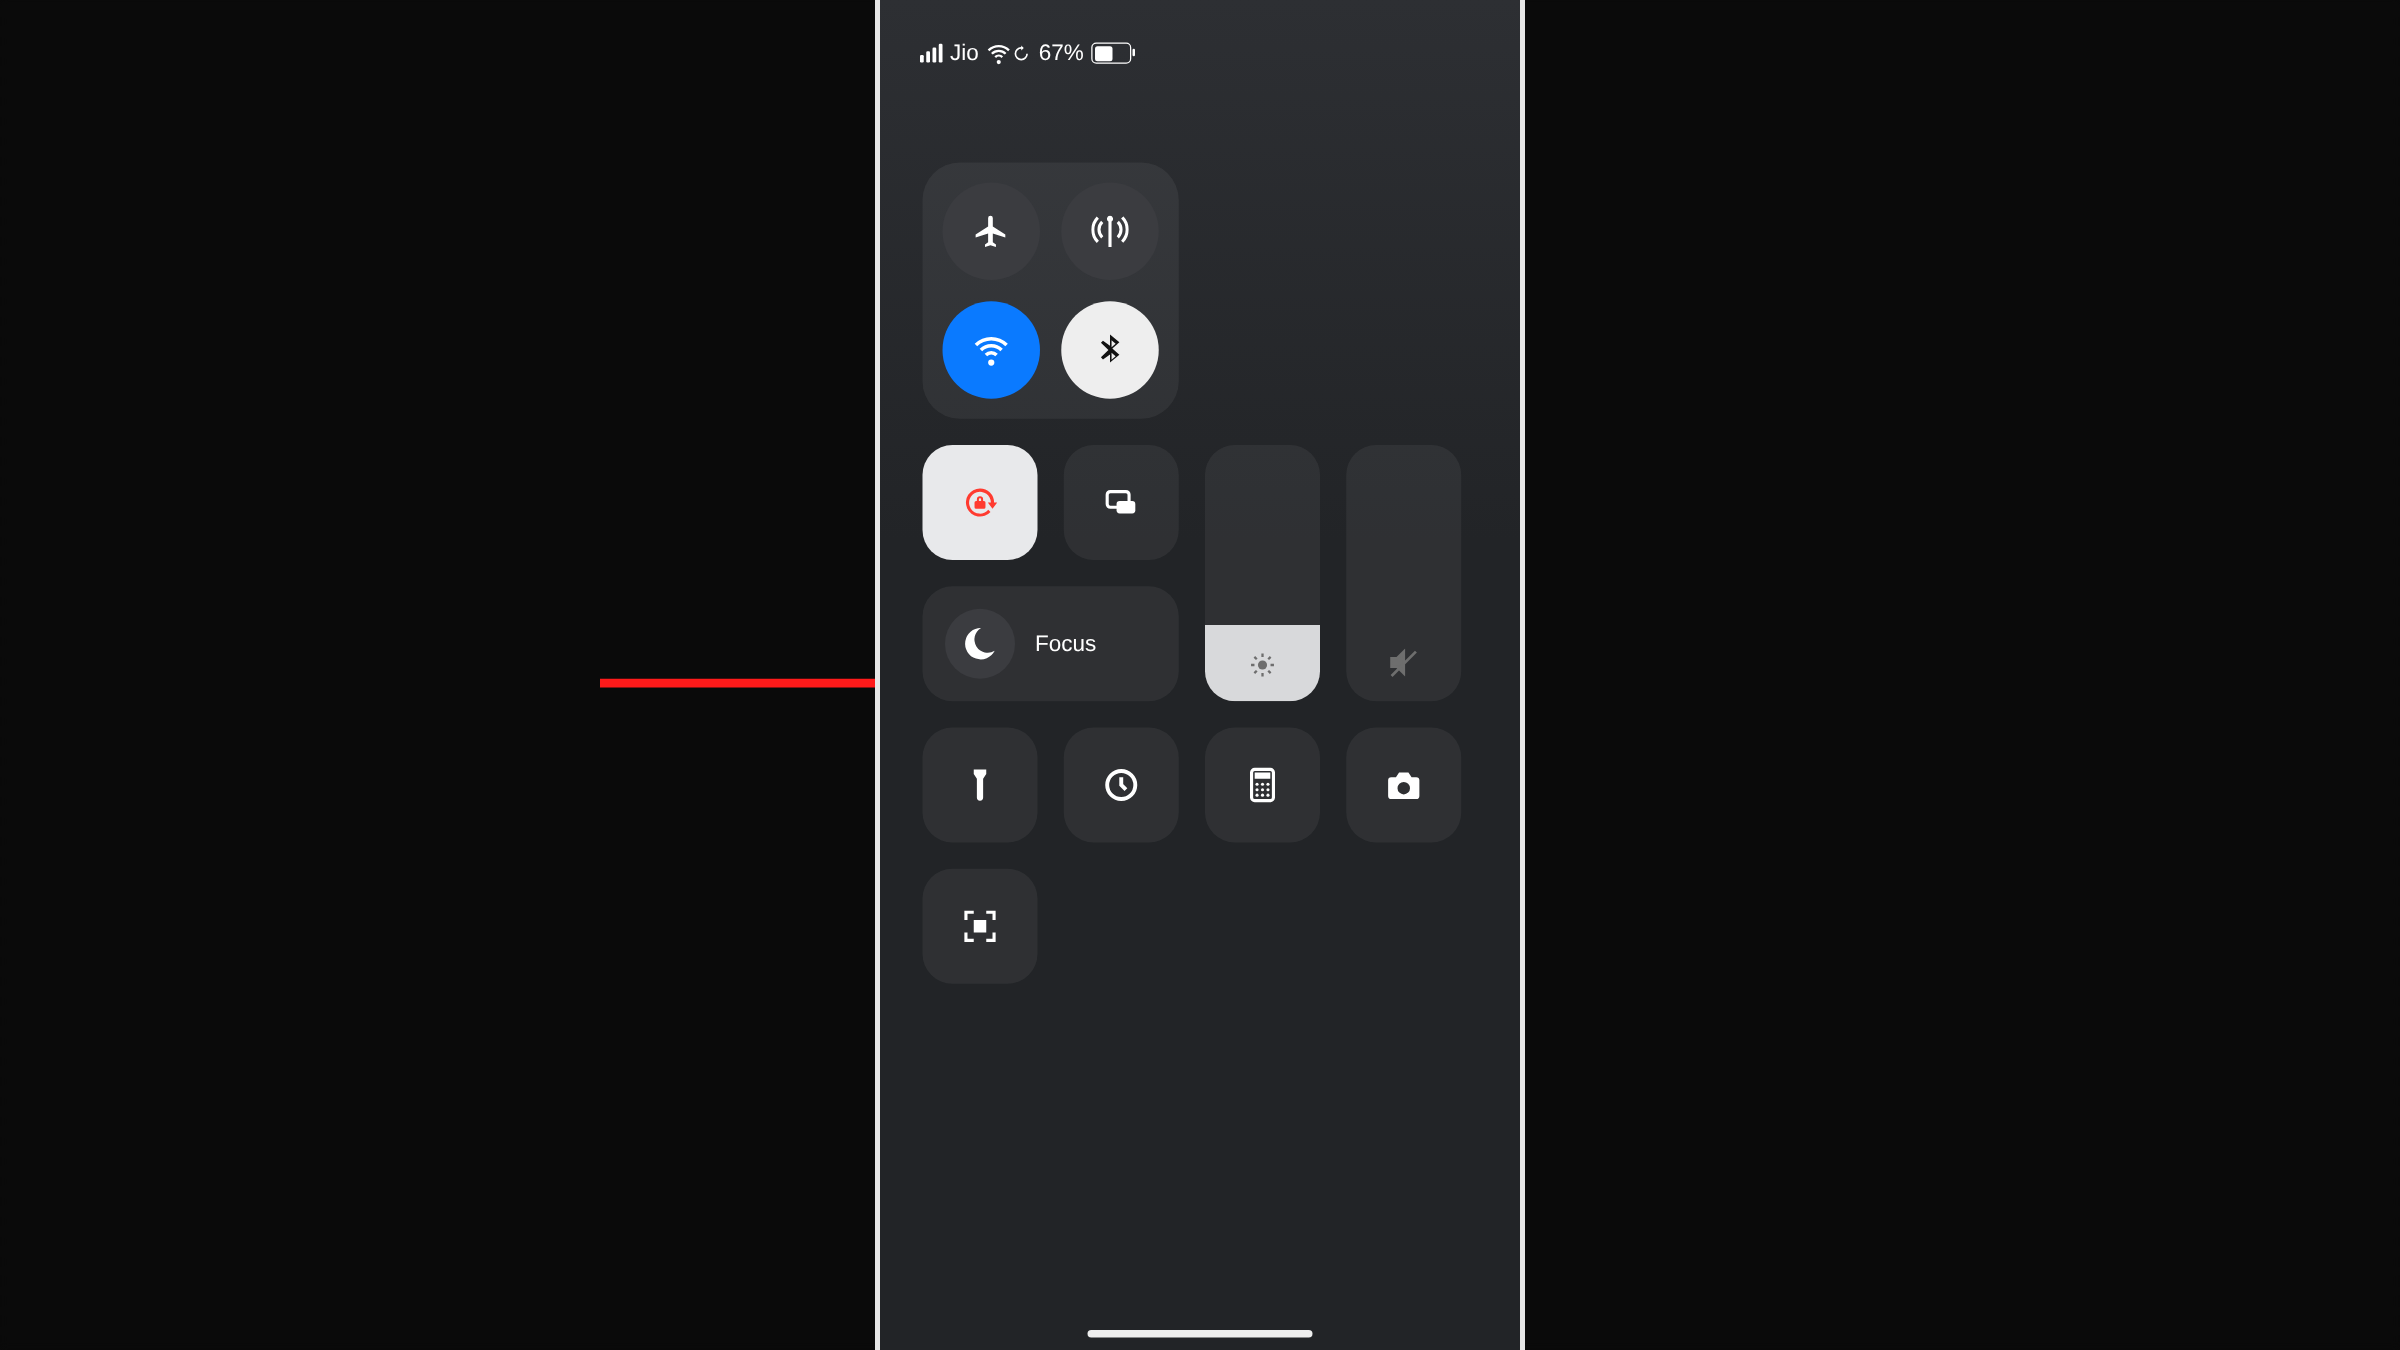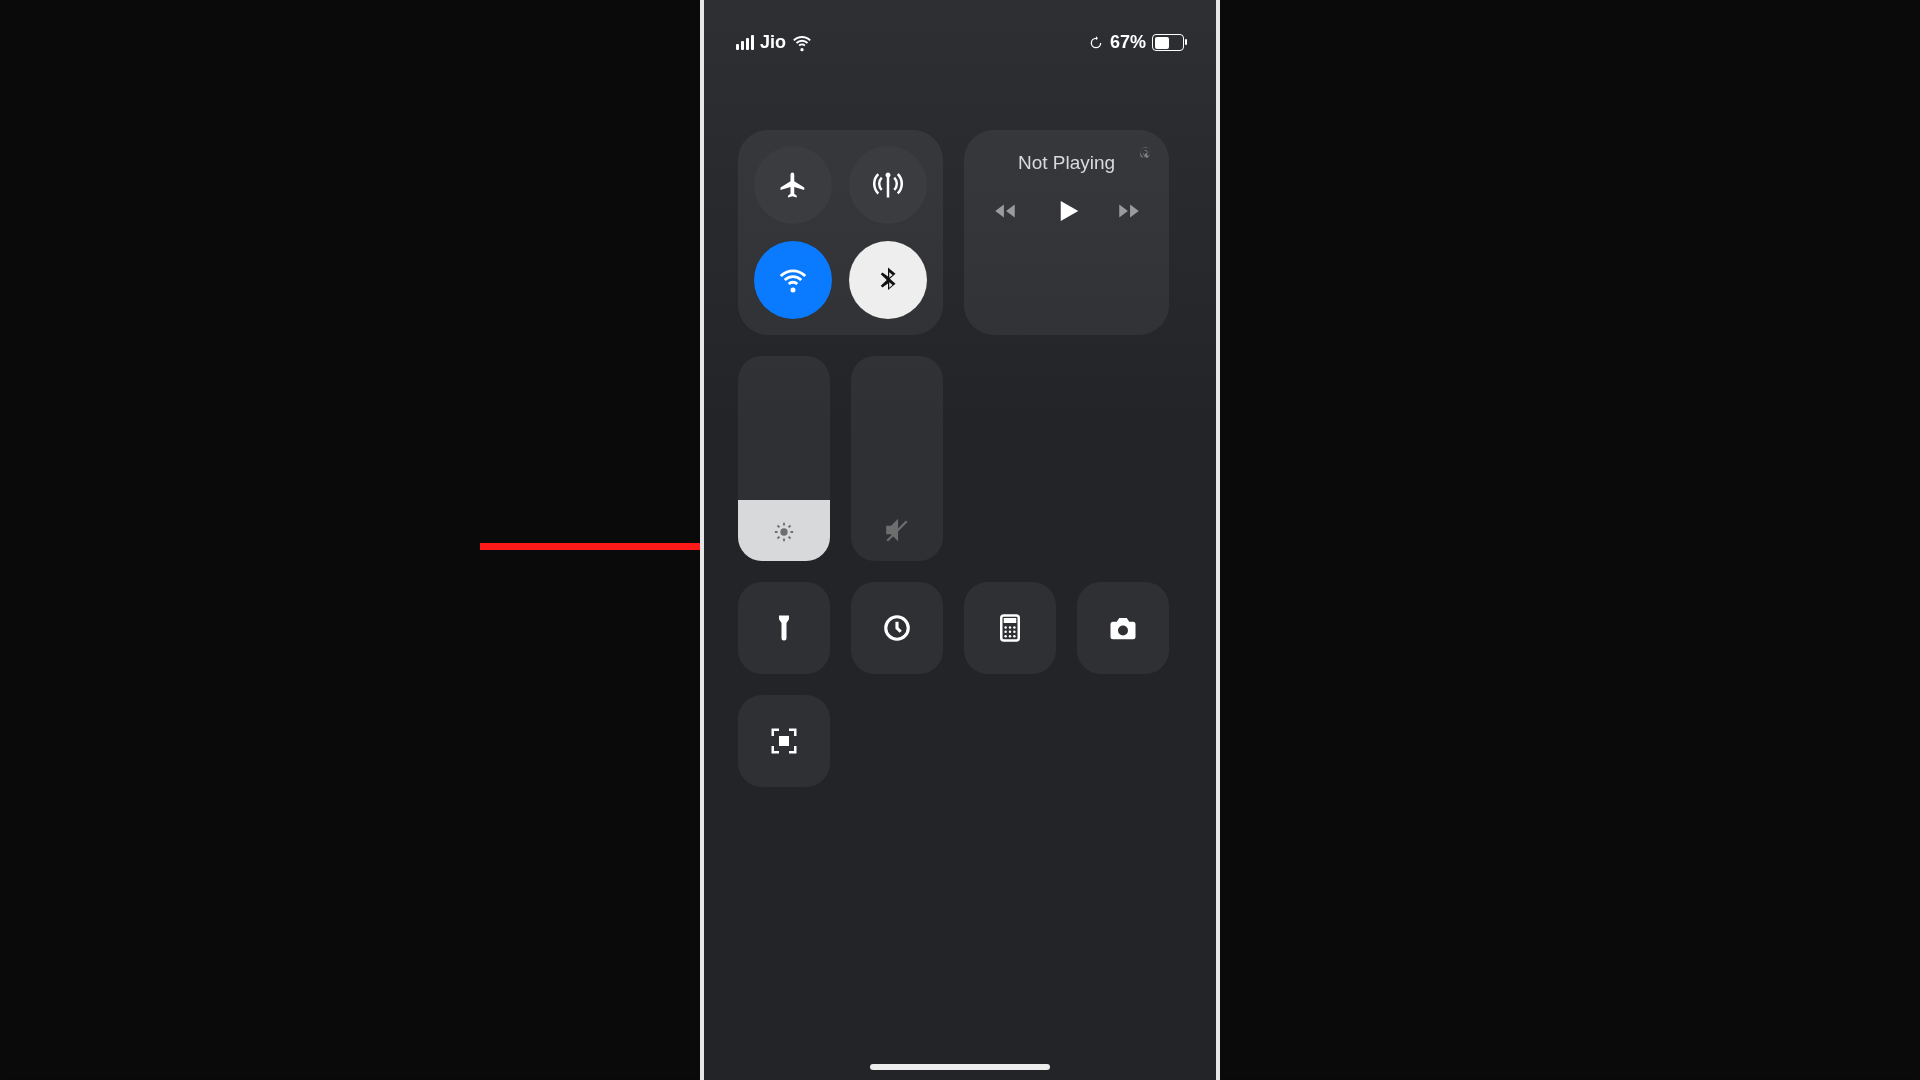--- a/index.html
+++ b/index.html
@@ -6,21 +6,21 @@
 .stage{position:relative;width:1920px;height:1080px;background:#0a0a0a}
 
 
 .stage::before{content:"";position:absolute;inset:0;background:repeating-linear-gradient(0deg,#0a0a0a 0 14px,#101010 14px 16px);filter:blur(4px);opacity:.5}
 
 
 .phone-wrap{position:absolute;left:50%;top:0;transform:translateX(-50%);width:520px;height:1080px;background:#000;border-left:4px solid #e7e7e7;border-right:4px solid #e7e7e7;box-sizing:border-box}
 .screen{position:relative;width:100%;height:100%;background:linear-gradient(180deg,#2d2f33 0,#222427 40%,#222427 100%);overflow:hidden}
 
 
-.status{position:absolute;top:32px;left:0;right:0;display:flex;justify-content:space-between;align-items:center;color:#fff;font-size:18px;font-weight:700;padding:0 32px}
+.status{position:absolute;top:32px;left:0;right:0;display:flex;align-items:center;color:#fff;font-size:18px;font-weight:400;padding:0 32px}
 .status .left,.status .right{display:flex;align-items:center;gap:6px}
 .bars{display:flex;gap:2px;align-items:flex-end}
 .bars i{width:3px;background:#fff;border-radius:1px}
 .bars i:nth-child(1){height:6px}.bars i:nth-child(2){height:9px}.bars i:nth-child(3){height:12px}.bars i:nth-child(4){height:15px}
 .batt{width:30px;height:15px;border:1.5px solid #fff;border-radius:4px;position:relative}
 .batt::after{content:"";position:absolute;right:-4px;top:4px;width:2.5px;height:6px;background:#fff;border-radius:2px}
 .batt i{position:absolute;left:1.5px;top:1.5px;bottom:1.5px;background:#fff;border-radius:2px}
 
 
 .grid{position:absolute;left:34px;right:34px;top:130px}
@@ -125,40 +125,46 @@
                   <path d="M12 18a2 2 0 100 4 2 2 0 000-4zm-4.2-3.6a6 6 0 018.4 0l-1.6 1.6a3.7 3.7 0 00-5.2 0zM4.6 11.2a10.5 10.5 0 0114.8 0l-1.6 1.6a8.2 8.2 0 00-11.6 0zM1.4 8a15 15 0 0121.2 0l-1.6 1.6a12.7 12.7 0 00-18 0z"></path>
                 </svg>
             </div>
             <div class="circ on-white">
               <svg viewBox="0 0 24 24">
                   <path d="M12 2l6 5-4.5 4L18 15l-6 5V14.8L7.5 18l-1.3-1.4L11 12 6.2 7.4 7.5 6 12 9.2zM13 5.8v4.4L15.6 8zm0 8v4.4L15.6 16z"></path>
                 </svg>
             </div>
           </div>
 
-          <div class="tile lg media">
-            <span class="airpod"><svg viewBox="0 0 24 24">
-                  <path d="M12 4a8 8 0 00-5 14.2l.9-1.3A6.5 6.5 0 1112 17.5v1.5a8 8 0 000-15zM12 8a4 4 0 00-2.6 7l.9-1.2A2.5 2.5 0 1112 13.5V15a4 4 0 000-7zm0 4l-3 5h6z"></path>
-                </svg></span>
-            <span class="title">Not Playing</span>
-            <div class="ctrls">
-              <span><svg viewBox="0 0 24 24">
-                    <path d="M11 6v12L3 12zM21 6v12l-8-6z"></path>
-                  </svg></span>
-              <span class="play"><svg viewBox="0 0 24 24">
-                    <path d="M7 4l14 8-14 8z"></path>
-                  </svg></span>
-              <span><svg viewBox="0 0 24 24">
-                    <path d="M3 6l8 6-8 6zM13 6l8 6-8 6z"></path>
-                  </svg></span>
-            </div>
-          </div>
-        </div>
-
-        <div class="row">
+        </div>
+
+        <div class="row">
+          <div style="display:flex;flex-direction:column;gap:21px">
+            <div class="row" style="margin-bottom:0">
+              <div class="tile sm white">
+                <svg viewBox="0 0 24 24">
+                    <path d="M12 3a9 9 0 106.7 15l-1.4-1.3A7 7 0 1119 12h-2l3 4 3-4h-2a9 9 0 00-9-9zm0 5a2 2 0 00-2 2v1h-.5a1 1 0 00-1 1v3a1 1 0 001 1h5a1 1 0 001-1v-3a1 1 0 00-1-1H14v-1a2 2 0 00-2-2zm0 1.3c.4 0 .7.3.7.7v1h-1.4v-1c0-.4.3-.7.7-.7z"></path>
+                  </svg>
+              </div>
+              <div class="tile sm">
+                <svg viewBox="0 0 24 24" style="fill:none;stroke:#fff;stroke-width:2">
+                    <rect x="3" y="5" width="14" height="10" rx="2"></rect>
+                    <rect x="9" y="11" width="12" height="8" rx="2" fill="#fff" stroke="none"></rect>
+                  </svg>
+              </div>
+            </div>
+            <div class="tile wide focus">
+              <div class="circ">
+                <svg viewBox="0 0 24 24">
+                    <path d="M12.5 2a10 10 0 108.9 14.5A8 8 0 0112.5 2z"></path>
+                  </svg>
+              </div>
+              <span style="color:#fff;font-size:18px">Focus</span>
+            </div>
+          </div>
 
           <div class="tile tall">
             <div class="slider-fill" id="bright-fill" style="height: 30%;">
               <svg viewBox="0 0 24 24">
                   <circle cx="12" cy="12" r="4"></circle>
                   <g stroke="currentColor" stroke-width="2">
                     <path d="M12 2v3M12 19v3M2 12h3M19 12h3M4.9 4.9l2.1 2.1M17 17l2.1 2.1M4.9 19.1L7 17M17 7l2.1-2.1"></path>
                   </g>
                 </svg>
             </div>

